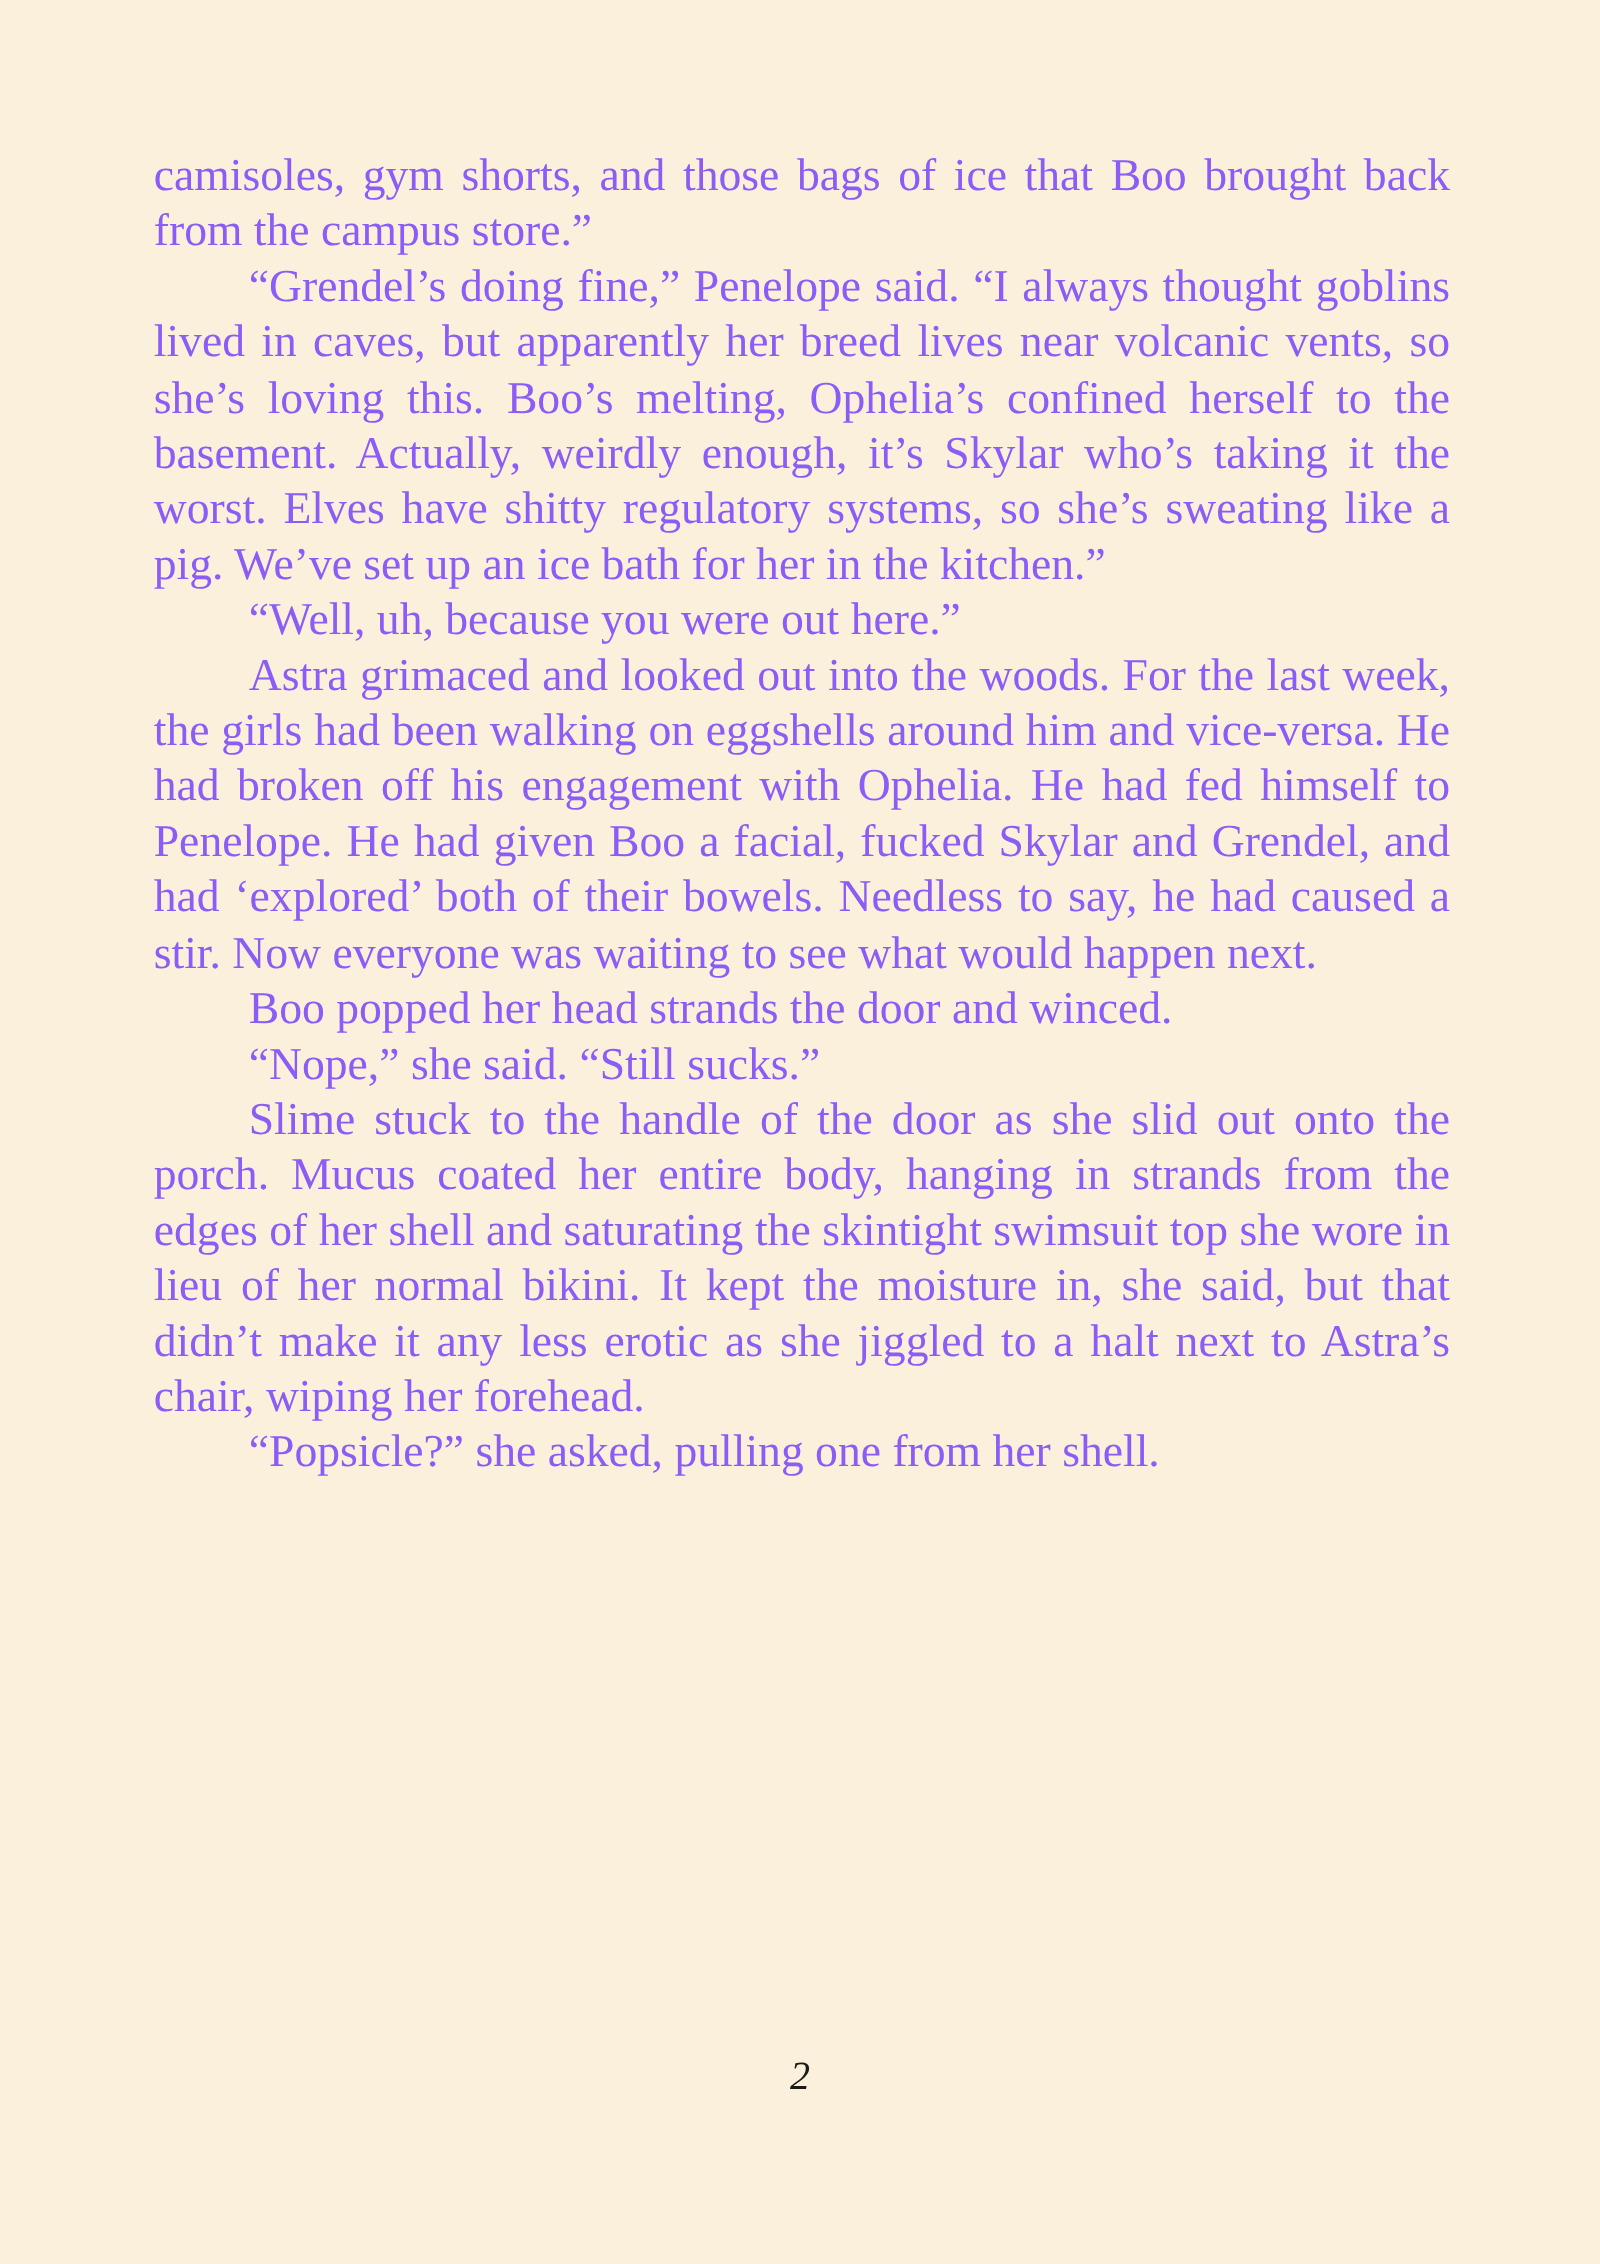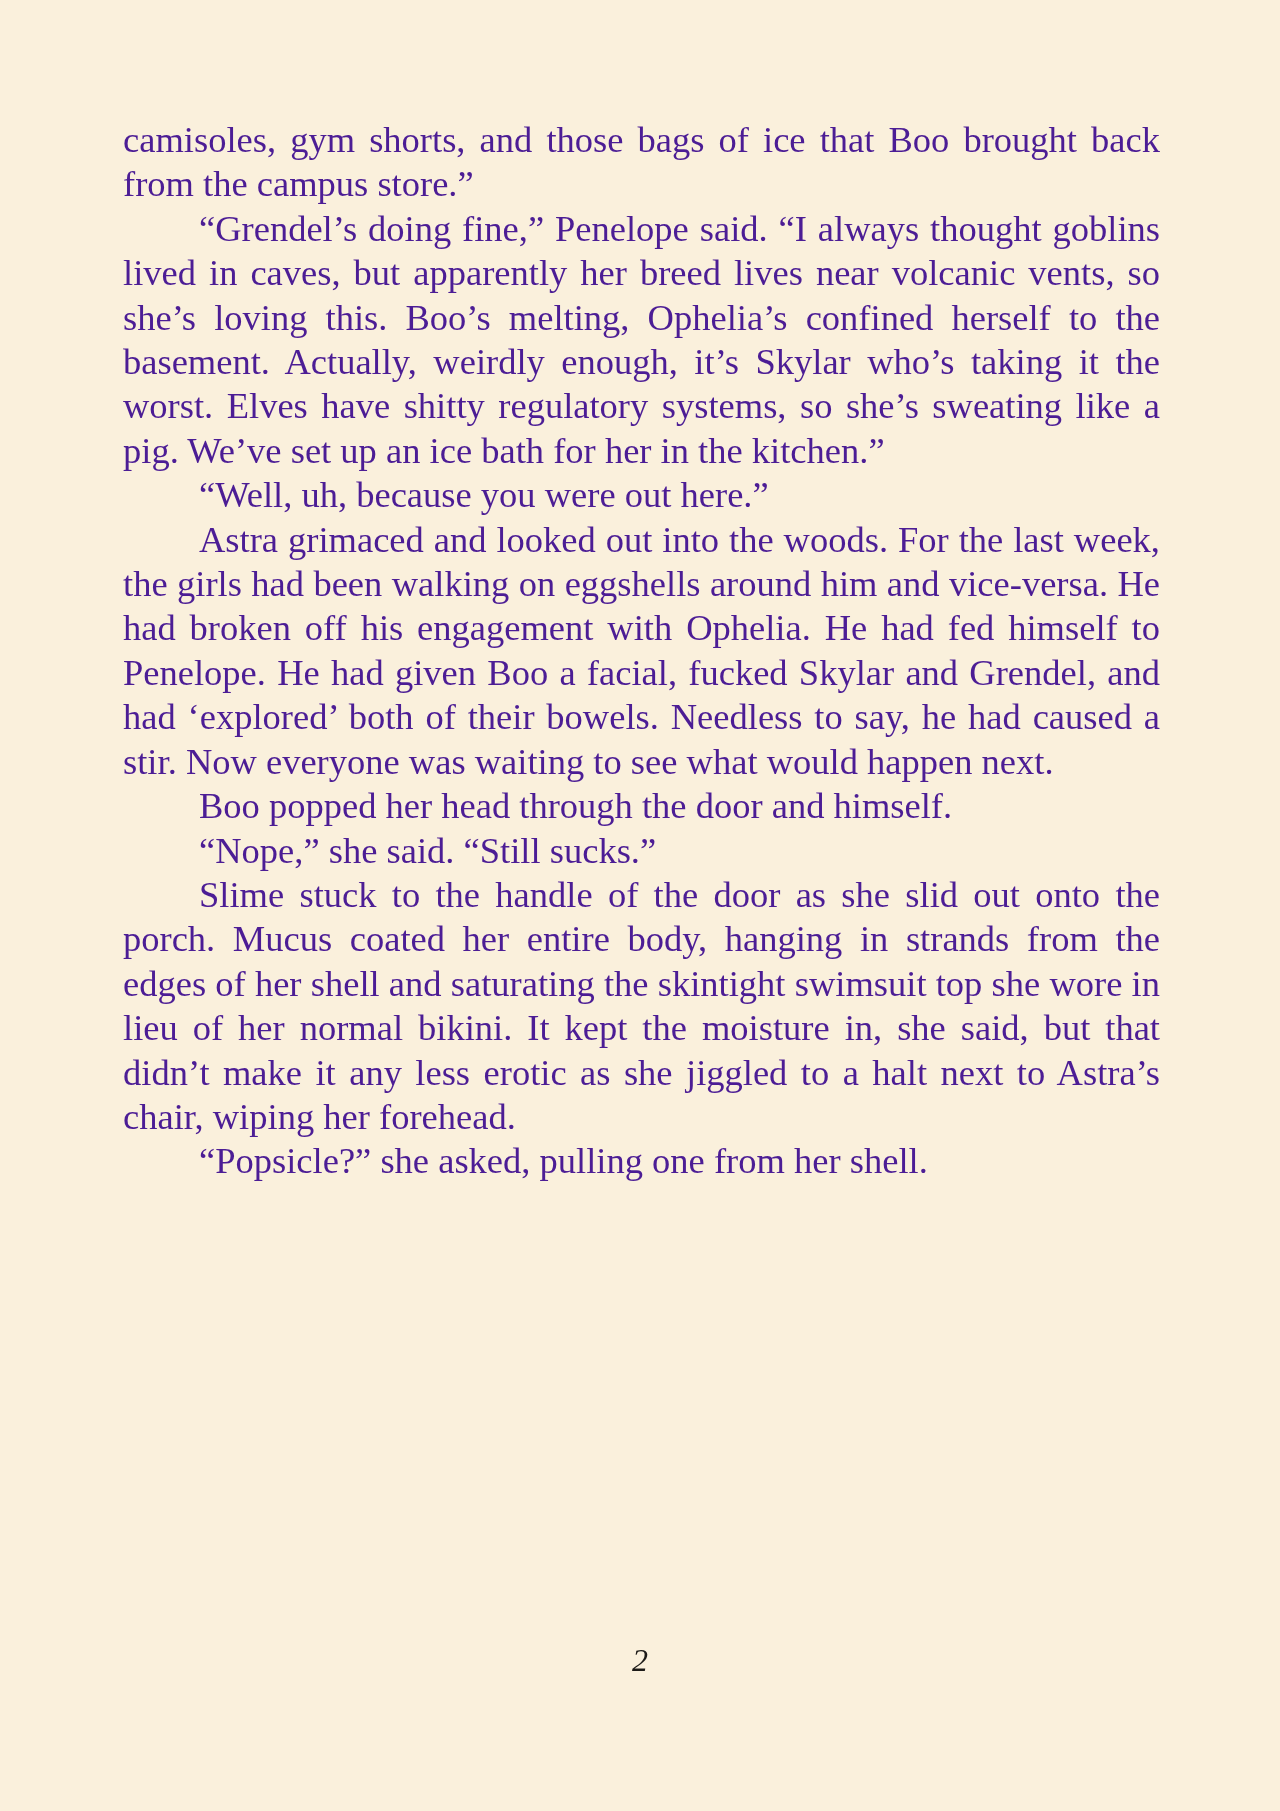--- a/index.html
+++ b/index.html
@@ -17,21 +17,21 @@
   .page {
     position: absolute;
     inset: 0;
     background: #faf0dc;
   }
   .page-body {
     position: absolute;
     left: 123px;
     width: 1037px;
     top: 118px;
-    color: #4c1d95;
+    color: #8b5cf6;
     font-size: 36.5px;
     line-height: 44.4px;
     text-align: justify;
     text-justify: inter-word;
   }
   .page-body p.para {
     margin: 0;
     padding: 0;
   }
   .page-body p.para.indent {
@@ -51,19 +51,19 @@
 </style>
 </head>
 <body>
 
 <div class="page">
   <div class="page-body">
       <p class="para">camisoles, gym shorts, and those bags of ice that Boo brought back from the campus store.”</p>
       <p class="para indent">“Grendel’s doing fine,” Penelope said. “I always thought goblins lived in caves, but apparently her breed lives near volcanic vents, so she’s loving this. Boo’s melting, Ophelia’s confined herself to the basement. Actually, weirdly enough, it’s Skylar who’s taking it the worst. Elves have shitty regulatory systems, so she’s sweating like a pig. We’ve set up an ice bath for her in the kitchen.”</p>
       <p class="para indent">“Well, uh, because you were out here.”</p>
       <p class="para indent">Astra grimaced and looked out into the woods. For the last week, the girls had been walking on eggshells around him and vice-versa. He had broken off his engagement with Ophelia. He had fed himself to Penelope. He had given Boo a facial, fucked Skylar and Grendel, and had ‘explored’ both of their bowels. Needless to say, he had caused a stir. Now everyone was waiting to see what would happen next.</p>
-      <p class="para indent">Boo popped her head through the door and himself.</p>
+      <p class="para indent">Boo popped her head strands the door and winced.</p>
       <p class="para indent">“Nope,” she said. “Still sucks.”</p>
       <p class="para indent">Slime stuck to the handle of the door as she slid out onto the porch. Mucus coated her entire body, hanging in strands from the edges of her shell and saturating the skintight swimsuit top she wore in lieu of her normal bikini. It kept the moisture in, she said, but that didn’t make it any less erotic as she jiggled to a halt next to Astra’s chair, wiping her forehead.</p>
       <p class="para indent">“Popsicle?” she asked, pulling one from her shell.</p>
     </div>
   <div class="page-number">2</div>
 </div>
 
 </body></html>

